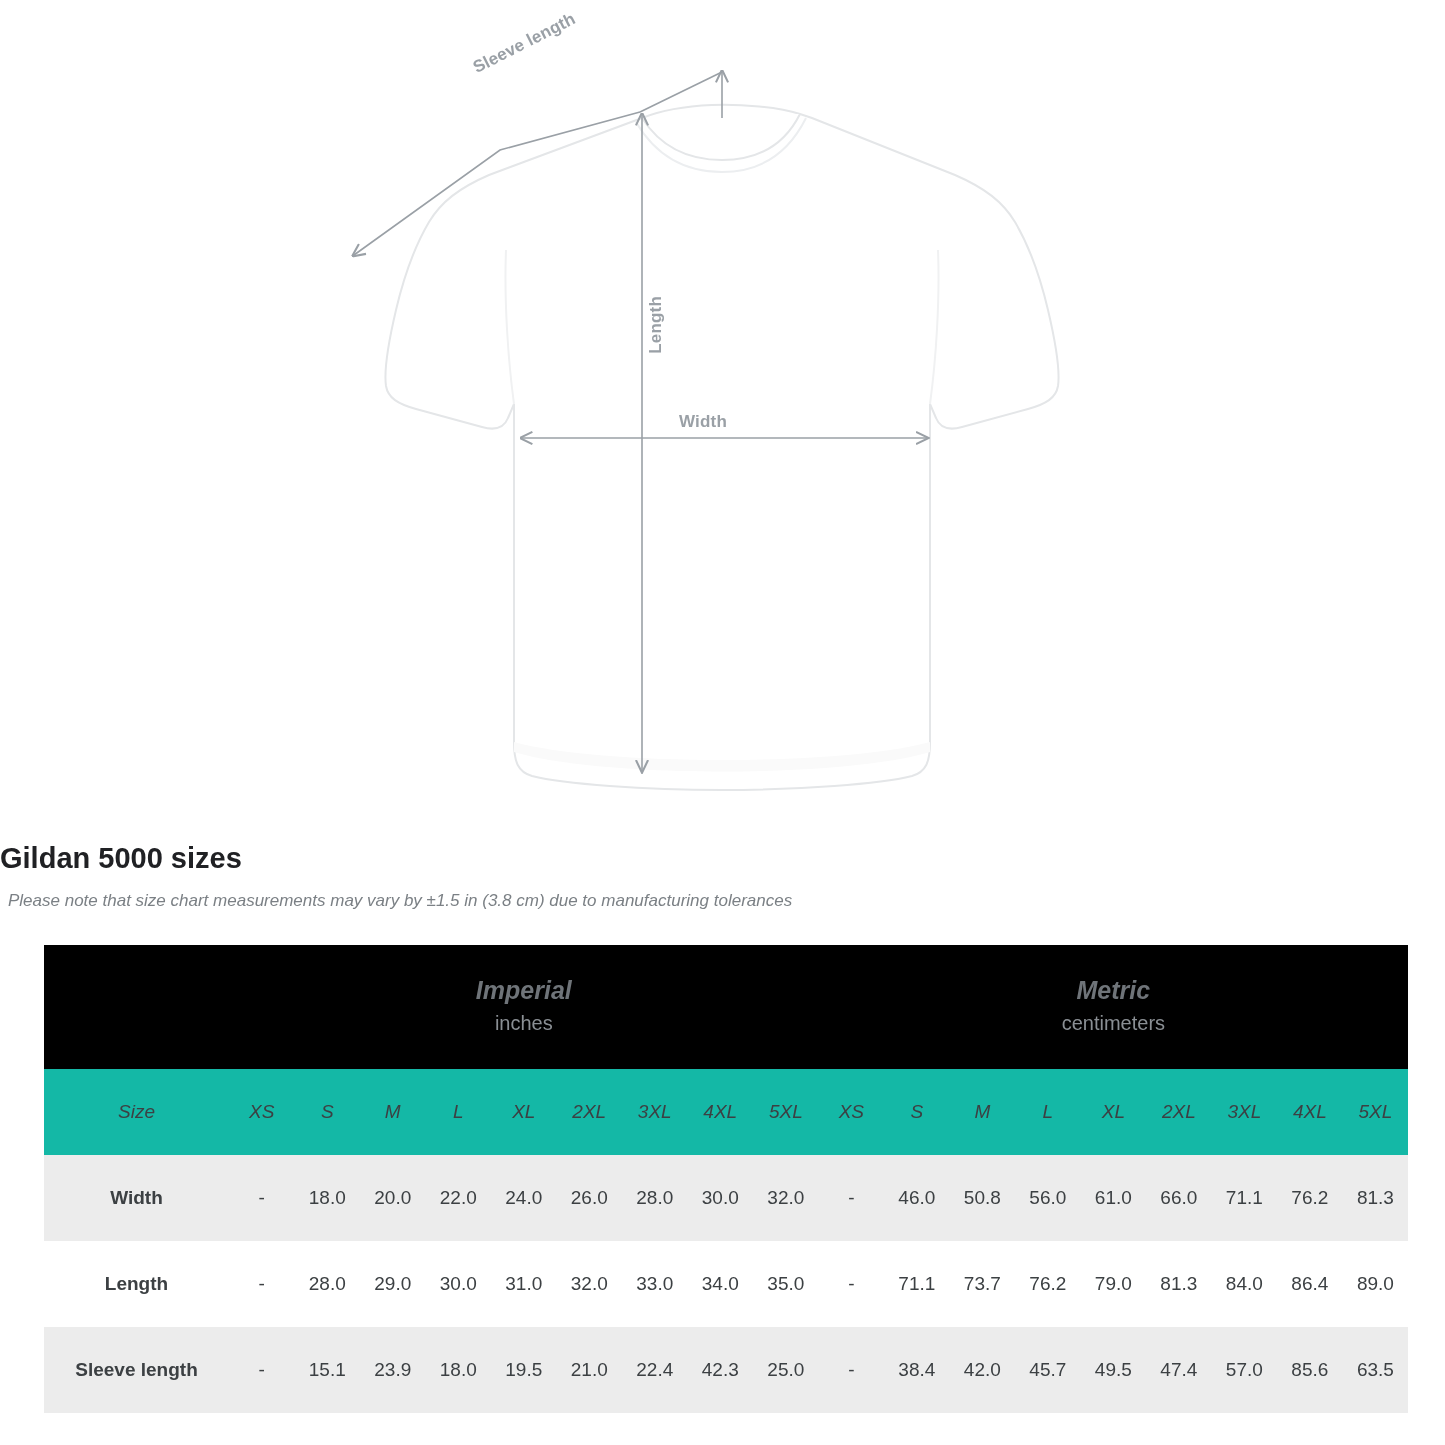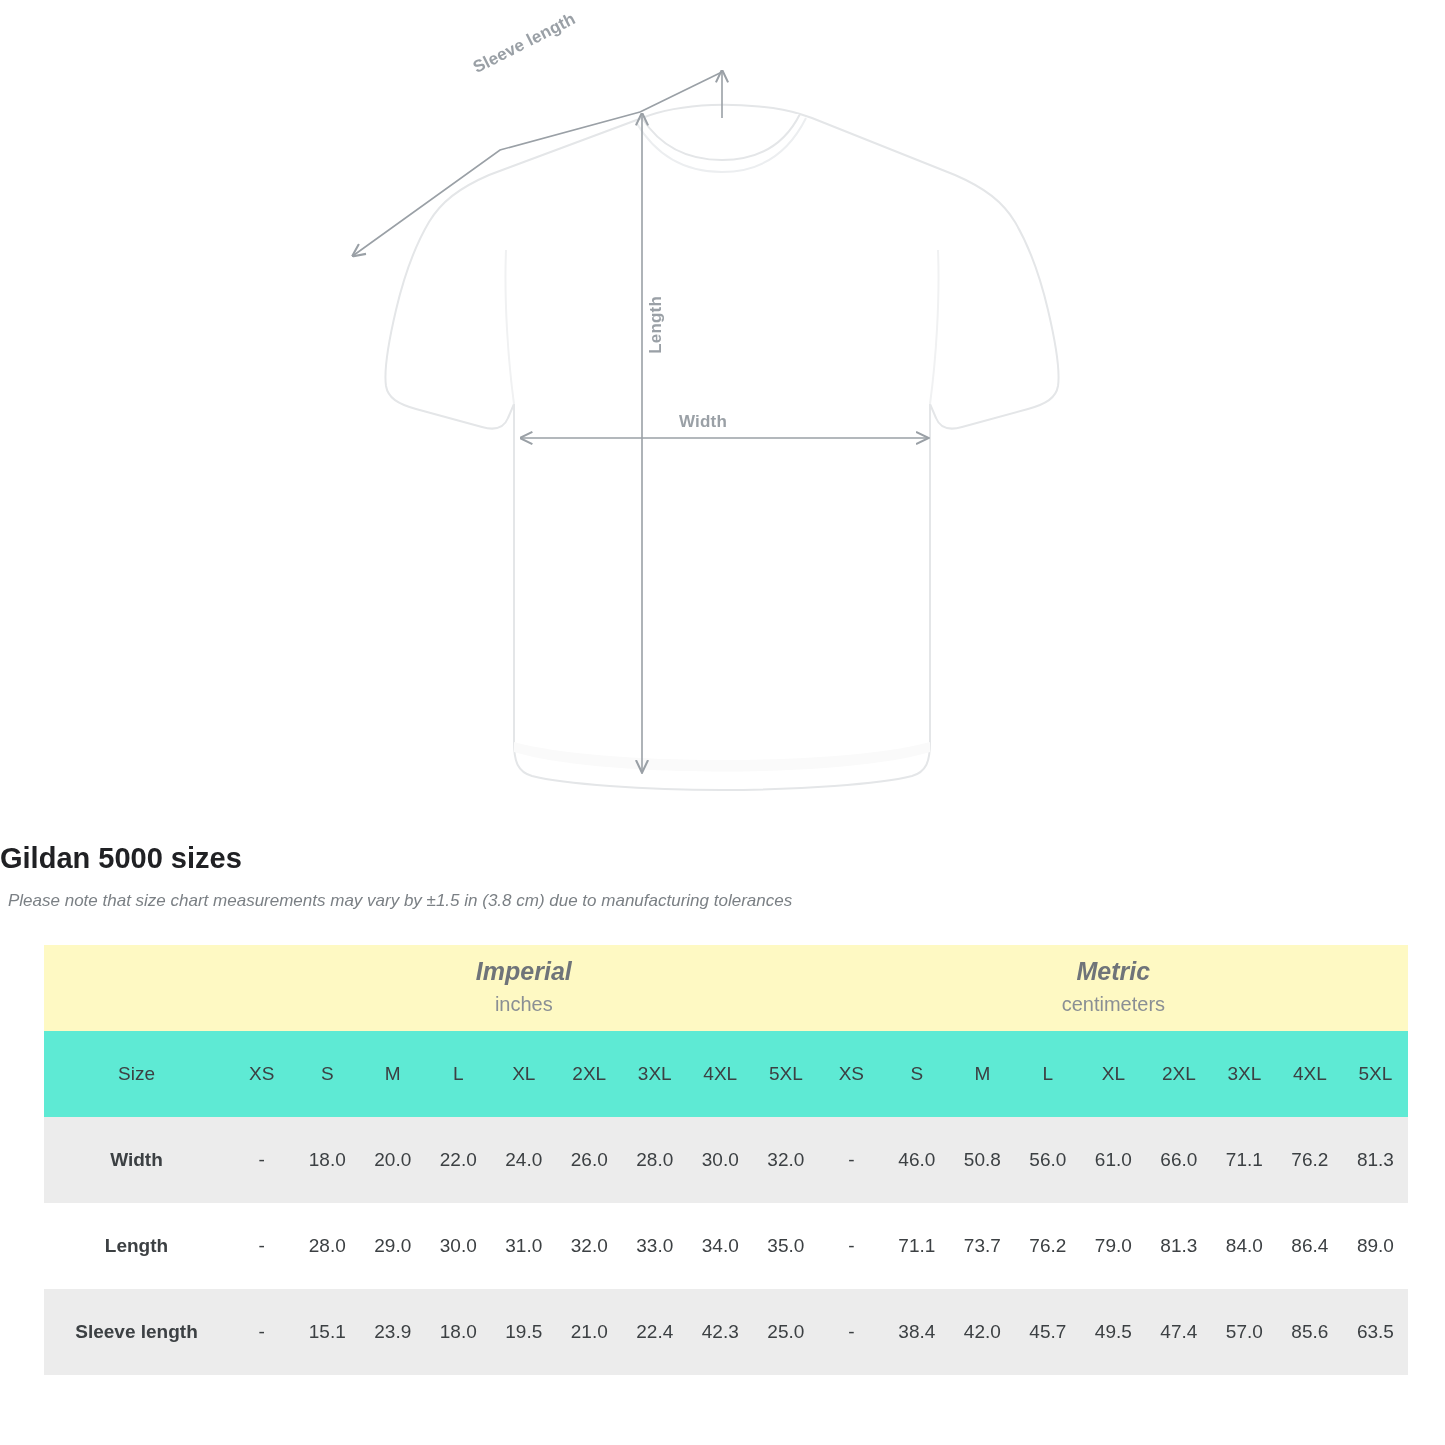--- a/index.html
+++ b/index.html
@@ -81,42 +81,43 @@
     border-collapse: collapse;
     width: 1357px;
     table-layout: fixed;
   }
   table.size-table td, table.size-table th {
     text-align: center;
     vertical-align: middle;
     font-weight: normal;
   }
   .unit-row td {
-    background: #fef9c3;
-    height: 86px;
+    background: #000000;
+    height: 124px;
     padding: 0;
   }
   .unit-name {
     font-size: 25px;
     font-style: italic;
     font-weight: bold;
     color: #6f7479;
     line-height: 1.25;
   }
   .unit-sub {
     font-size: 20px;
     color: #8a8f94;
     line-height: 1.6;
   }
   .head-row td {
     height: 84px;
     font-size: 19px;
     font-weight: bold;
     color: #3c4043;
-    background: #5eead4;
+    background: #14b8a6;
+    font-style: italic;
   }
   .head-row td.rowlabel {
     font-size: 19px;
   }
   .data-row td {
     height: 84px;
     font-size: 19px;
     color: #3c4043;
   }
   .data-row td.rowlabel {

